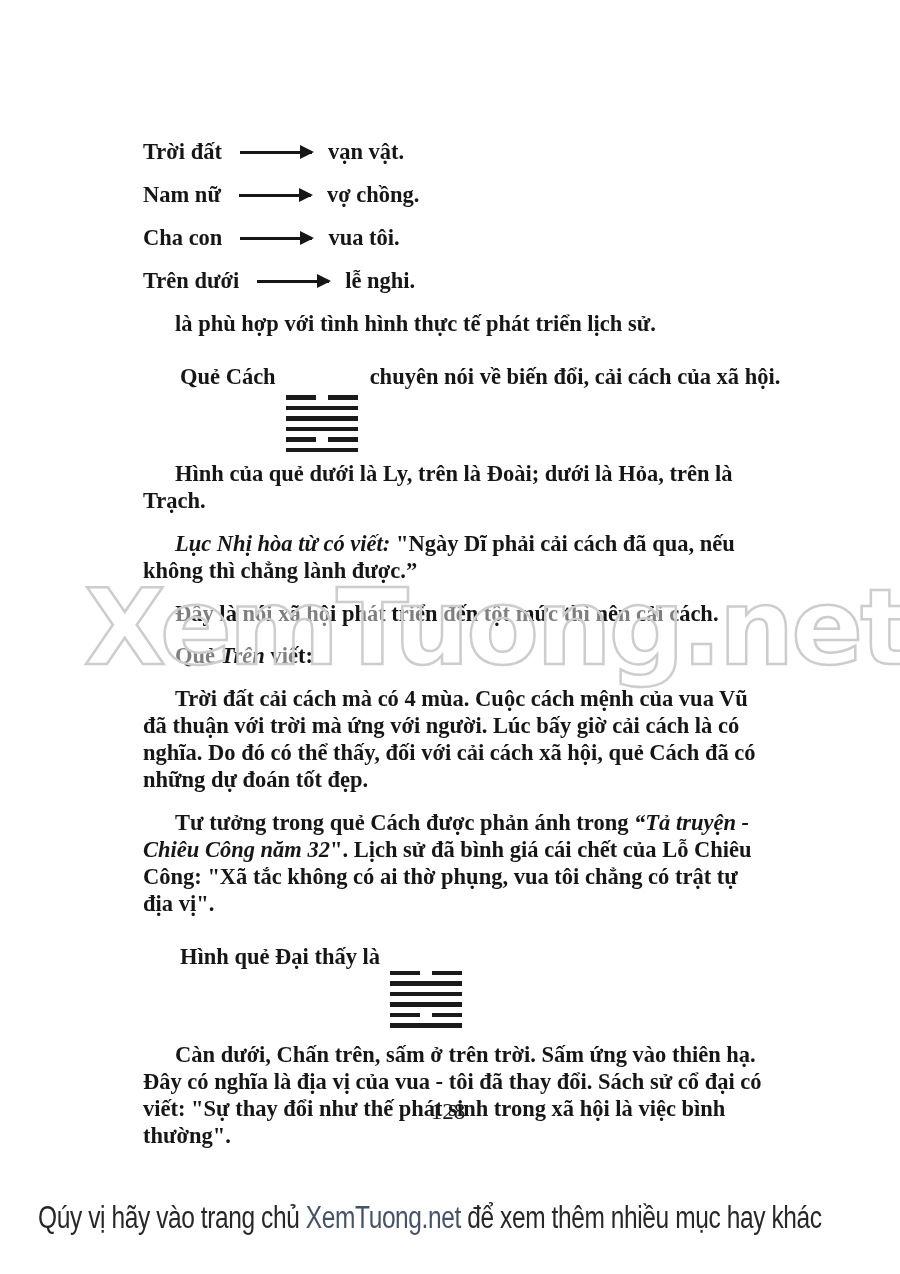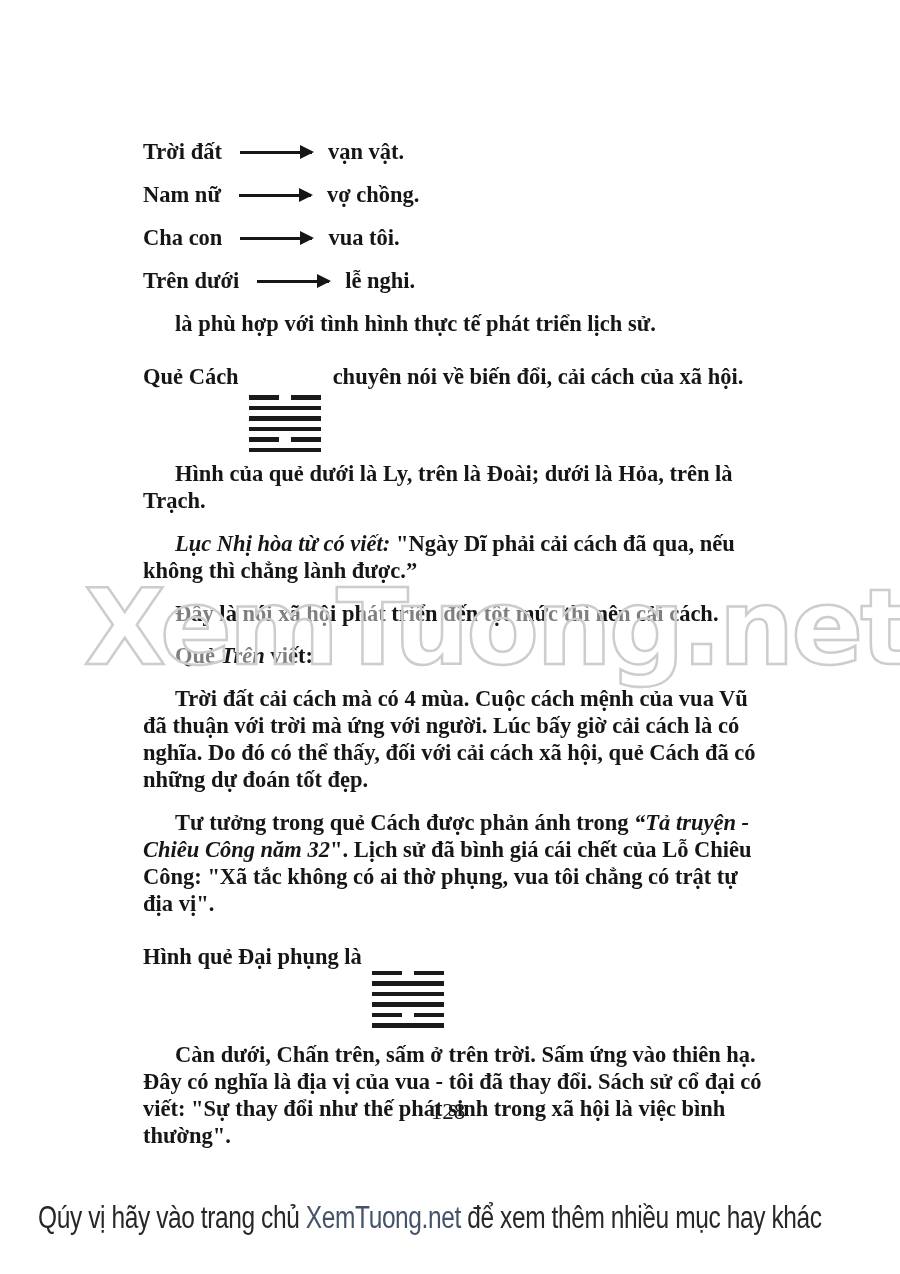--- a/index.html
+++ b/index.html
@@ -30,21 +30,21 @@
     width:0;height:0;
     border-left:14px solid #161616;
     border-top:7.5px solid transparent;
     border-bottom:7.5px solid transparent;
   }
 
   .p-indent{text-indent:32px;margin:0;}
   .blk{margin:0;}
   .mt15{margin-top:15px;}
   .mt16{margin-top:16px;}
-  .mt26{margin-top:26px;}
+  .mt26{margin-top:26px;margin-left:37px;}
   .mt8{margin-top:8px;}
   .mt13{margin-top:13px;}
   .it{font-style:italic;}
 
   
   .hexagram{
     display:inline-flex;flex-direction:column;justify-content:space-between;
     width:72px;height:57px;margin:0 12px 0 10px;
   }
   .hex-1{vertical-align:-16px;}
@@ -127,21 +127,21 @@
 
     <p class="p-indent blk mt16">Đây là nói xã hội phát triển đến tột mức thì nên cải cách.</p>
 
     <p class="p-indent blk mt15"><span>Quẻ </span><span class="it">Trên</span><span> viết:</span></p>
 
     <p class="p-indent blk mt16">Trời đất cải cách mà có 4 mùa. Cuộc cách mệnh của vua Vũ đã thuận với trời mà ứng với người. Lúc bấy giờ cải cách là có nghĩa. Do đó có thể thấy, đối với cải cách xã hội, quẻ Cách đã có những dự đoán tốt đẹp.</p>
 
     <p class="p-indent blk mt16"><span>Tư tưởng trong quẻ Cách được phản ánh trong </span><span class="it">“Tả truyện - Chiêu Công năm 32</span><span>". Lịch sử đã bình giá cái chết của Lỗ Chiêu Công: "Xã tắc không có ai thờ phụng, vua tôi chẳng có trật tự địa vị".</span></p>
 
     <div class="hex-line mt26">
-      <span>Hình quẻ Đại phụng là</span><span class="hexagram hex-2">
+      <span>Hình quẻ Đại thấy là</span><span class="hexagram hex-2">
           <div class="hex-row broken">
             <span class="hex-seg"></span>
             <span class="hex-seg"></span>
           </div>
           <div class="hex-row solid"></div>
           <div class="hex-row solid"></div>
           <div class="hex-row solid"></div>
           <div class="hex-row broken">
             <span class="hex-seg"></span>
             <span class="hex-seg"></span>

